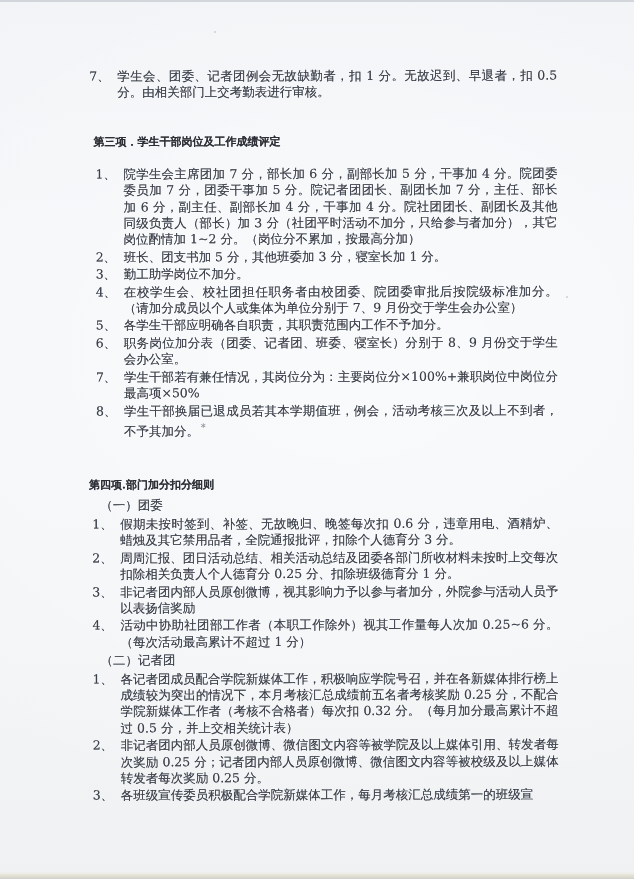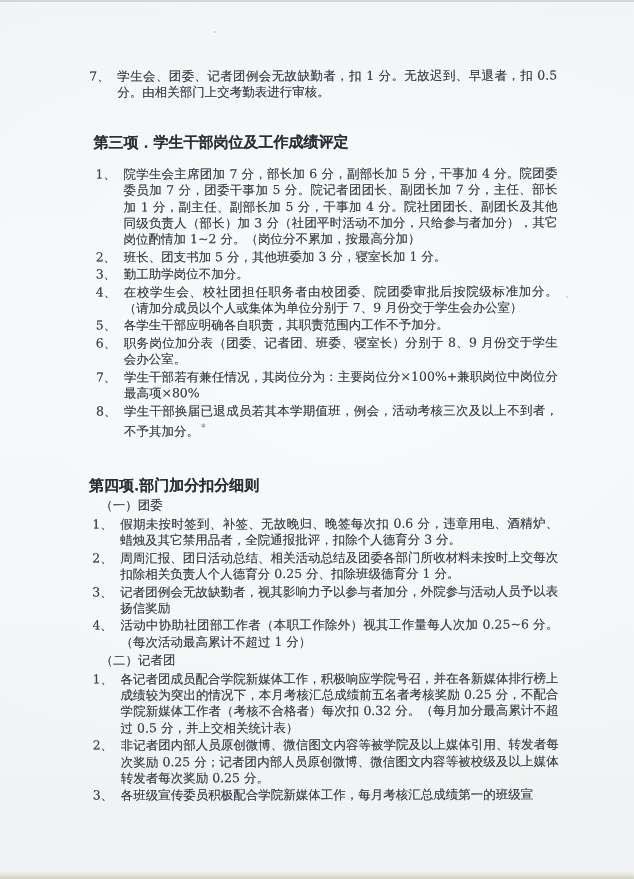--- a/index.html
+++ b/index.html
@@ -25,21 +25,21 @@
   .content{
     position:absolute;left:92px;top:68px;width:466px;
     font-size:12.5px;line-height:16.4px;
     transform:rotate(-0.12deg);
     text-shadow:0 0 0.45px rgba(58,63,74,0.6);
   }
   .li{display:flex;margin-bottom:1px;}
   .num{flex:none;width:28px;}
   .txt{flex:1;text-align:justify;}
   .heading{
-    font-weight:bold;font-size:15px;line-height:20px;color:#2b2e35;
+    font-weight:bold;font-size:11px;line-height:20px;color:#2b2e35;
     text-shadow:0 0 0.5px rgba(40,43,50,0.65);
   }
   .h3{margin:31px 0 14px 2px;}
   .h4{margin:36px 0 1px -3px;}
   .group-label{margin:2px 0 2px 8px;}
   .speck-mark{font-size:9px;color:#9aa0a8;vertical-align:super;margin-left:2px;}
 </style>
 </head>
 <body>
 
@@ -51,21 +51,21 @@
     <div class="li" style="margin-left:-2px;">
       <span class="num">7、</span>
       <span class="txt">学生会、团委、记者团例会无故缺勤者，扣 1 分。无故迟到、早退者，扣 0.5 分。由相关部门上交考勤表进行审核。</span>
     </div>
 
     <div class="heading h3">第三项．学生干部岗位及工作成绩评定</div>
 
     <div style="margin-left:4px;">
       <div class="li">
         <span class="num">1、</span>
-        <span class="txt">院学生会主席团加 7 分，部长加 6 分，副部长加 5 分，干事加 4 分。院团委委员加 7 分，团委干事加 5 分。院记者团团长、副团长加 7 分，主任、部长加 1 分，副主任、副部长加 5 分，干事加 4 分。院社团团长、副团长及其他同级负责人（部长）加 3 分（社团平时活动不加分，只给参与者加分），其它岗位酌情加 1~2 分。（岗位分不累加，按最高分加）</span>
+        <span class="txt">院学生会主席团加 7 分，部长加 6 分，副部长加 5 分，干事加 4 分。院团委委员加 7 分，团委干事加 5 分。院记者团团长、副团长加 7 分，主任、部长加 6 分，副主任、副部长加 4 分，干事加 4 分。院社团团长、副团长及其他同级负责人（部长）加 3 分（社团平时活动不加分，只给参与者加分），其它岗位酌情加 1~2 分。（岗位分不累加，按最高分加）</span>
       </div>
       <div class="li">
         <span class="num">2、</span>
         <span class="txt">班长、团支书加 5 分，其他班委加 3 分，寝室长加 1 分。</span>
       </div>
       <div class="li">
         <span class="num">3、</span>
         <span class="txt">勤工助学岗位不加分。</span>
       </div>
       <div class="li">
@@ -75,21 +75,21 @@
       <div class="li">
         <span class="num">5、</span>
         <span class="txt">各学生干部应明确各自职责，其职责范围内工作不予加分。</span>
       </div>
       <div class="li">
         <span class="num">6、</span>
         <span class="txt">职务岗位加分表（团委、记者团、班委、寝室长）分别于 8、9 月份交于学生会办公室。</span>
       </div>
       <div class="li">
         <span class="num">7、</span>
-        <span class="txt">学生干部若有兼任情况，其岗位分为：主要岗位分×100%+兼职岗位中岗位分最高项×80%</span>
+        <span class="txt">学生干部若有兼任情况，其岗位分为：主要岗位分×100%+兼职岗位中岗位分最高项×50%</span>
       </div>
       <div class="li">
         <span class="num">8、</span>
         <span class="txt"><span>学生干部换届已退成员若其本学期值班，例会，活动考核三次及以上不到者，不予其加分。</span><span class="speck-mark">*</span></span>
       </div>
     </div>
 
     <div class="heading h4">第四项.部门加分扣分细则</div>
 
     <div class="group-label">（一）团委</div>
@@ -97,21 +97,21 @@
       <div class="li">
         <span class="num">1、</span>
         <span class="txt">假期未按时签到、补签、无故晚归、晚签每次扣 0.6 分，违章用电、酒精炉、蜡烛及其它禁用品者，全院通报批评，扣除个人德育分 3 分。</span>
       </div>
       <div class="li">
         <span class="num">2、</span>
         <span class="txt">周周汇报、团日活动总结、相关活动总结及团委各部门所收材料未按时上交每次扣除相关负责人个人德育分 0.25 分、扣除班级德育分 1 分。</span>
       </div>
       <div class="li">
         <span class="num">3、</span>
-        <span class="txt">记者团例会无故缺勤者，视其影响力予以参与者加分，外院参与活动人员予以表扬信奖励</span>
+        <span class="txt">非记者团内部人员原创微博，视其影响力予以参与者加分，外院参与活动人员予以表扬信奖励</span>
       </div>
       <div class="li">
         <span class="num">4、</span>
         <span class="txt">活动中协助社团部工作者（本职工作除外）视其工作量每人次加 0.25~6 分。（每次活动最高累计不超过 1 分）</span>
       </div>
     </div>
 
     <div class="group-label">（二）记者团</div>
     <div>
       <div class="li">

